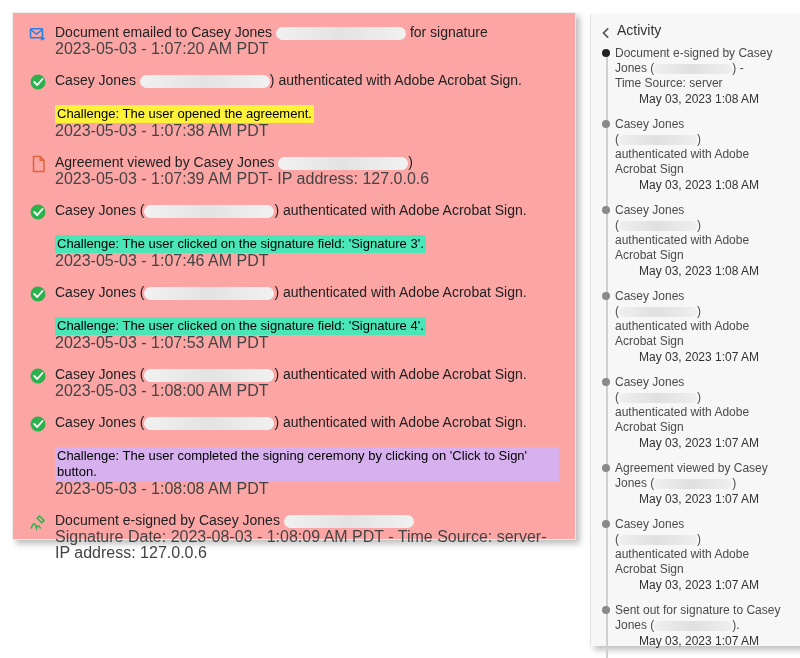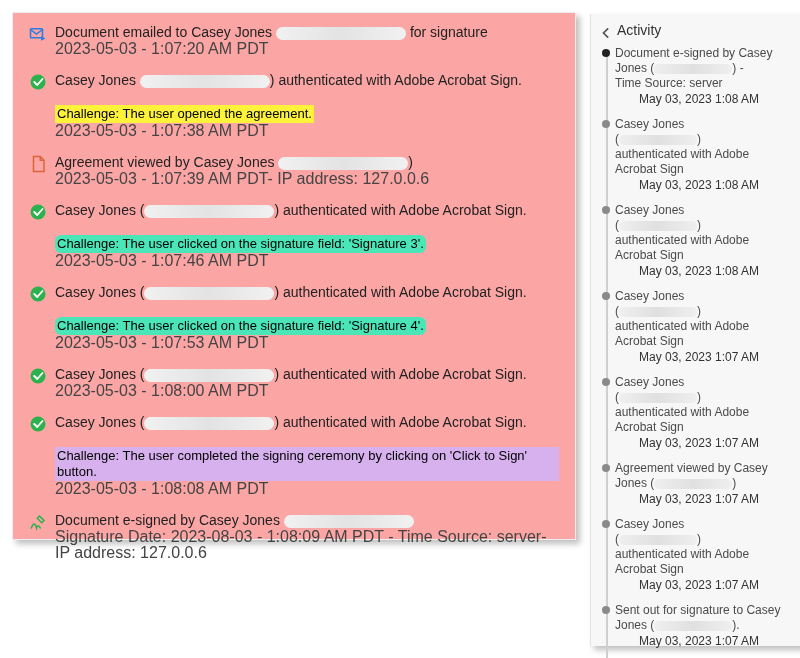--- a/index.html
+++ b/index.html
@@ -13,21 +13,21 @@
     box-shadow: 4px 4px 6px rgba(0,0,0,.25);
     padding:10px 16px 8px 16px;
   }
   .evt { display:flex; align-items:flex-start; margin-bottom:14px; }
   .evt .ic { width:18px; height:18px; flex:0 0 18px; margin-top:2px; margin-right:8px; }
   .evt .body { flex:1; }
   .evt .title { font-size:14px; color:#222; line-height:18px; }
   .evt .chal { font-size:13px; margin-top:16px; line-height:16px; display:inline-block; padding:1px 2px; }
   .evt .time { font-size:16px; color:#444; line-height:16px; }
   .hl-yellow { background:#fff23a; }
-  .hl-green  { background:#4be6b8;border-radius:6px; }
+  .hl-green  { background:#4be6b8; }
   .hl-purple { background:#d7b0ee; }
   .blur { display:inline-block; width:130px; height:13px; border-radius:7px;
           background:linear-gradient(90deg,#f1f1f1,#e3e3e3,#f1f1f1);
           vertical-align:middle; }
 
   
   .ic svg { width:18px; height:18px; display:block; }
 
   
   .activity {

